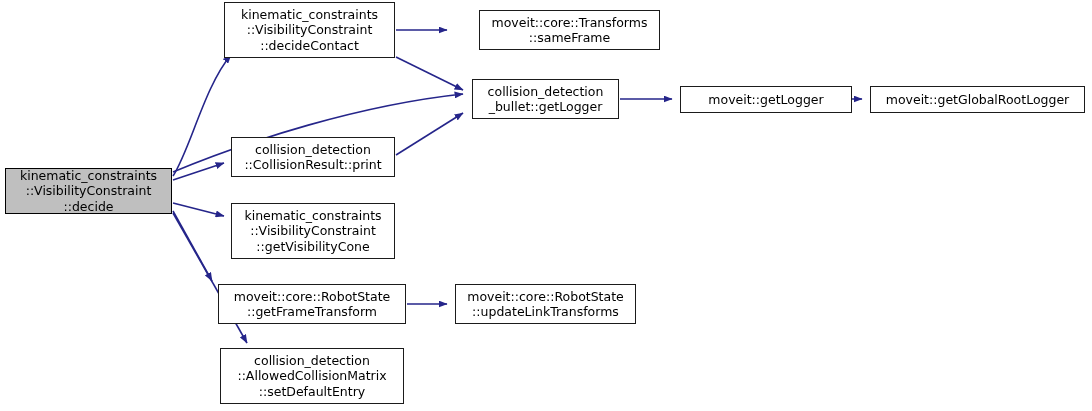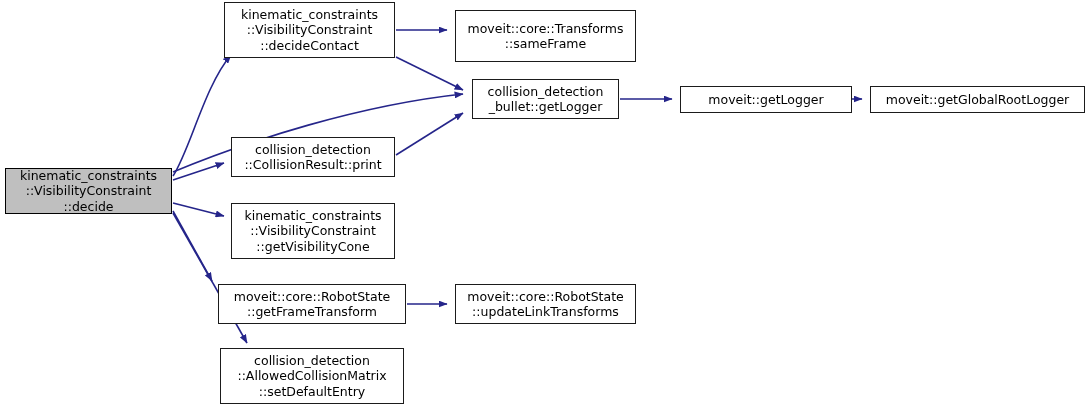--- a/index.html
+++ b/index.html
@@ -78,21 +78,21 @@
       <div class="node root" style="left: 5px; top: 168px; width: 167px; height: 46px;">
         <span class="node-label">kinematic_constraints
 ::VisibilityConstraint
 ::decide</span>
       </div>
       <div class="node" style="left: 224px; top: 2px; width: 171px; height: 56px;">
         <span class="node-label">kinematic_constraints
 ::VisibilityConstraint
 ::decideContact</span>
       </div>
-      <div class="node" style="left: 455px; top: 10px; width: 181px; height: 52px;">
+      <div class="node" style="left: 479px; top: 10px; width: 181px; height: 40px;">
         <span class="node-label">moveit::core::Transforms
 ::sameFrame</span>
       </div>
       <div class="node" style="left: 472px; top: 79px; width: 147px; height: 40px;">
         <span class="node-label">collision_detection
 _bullet::getLogger</span>
       </div>
       <div class="node" style="left: 680px; top: 86px; width: 172px; height: 27px;">
         <span class="node-label">moveit::getLogger</span>
       </div>

